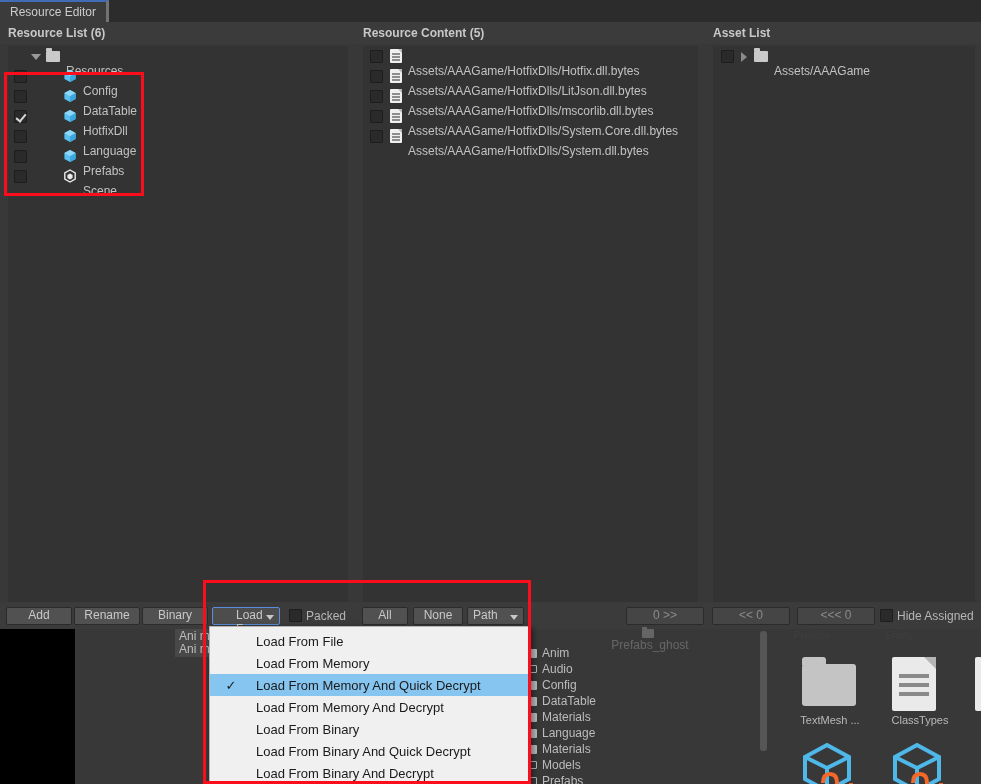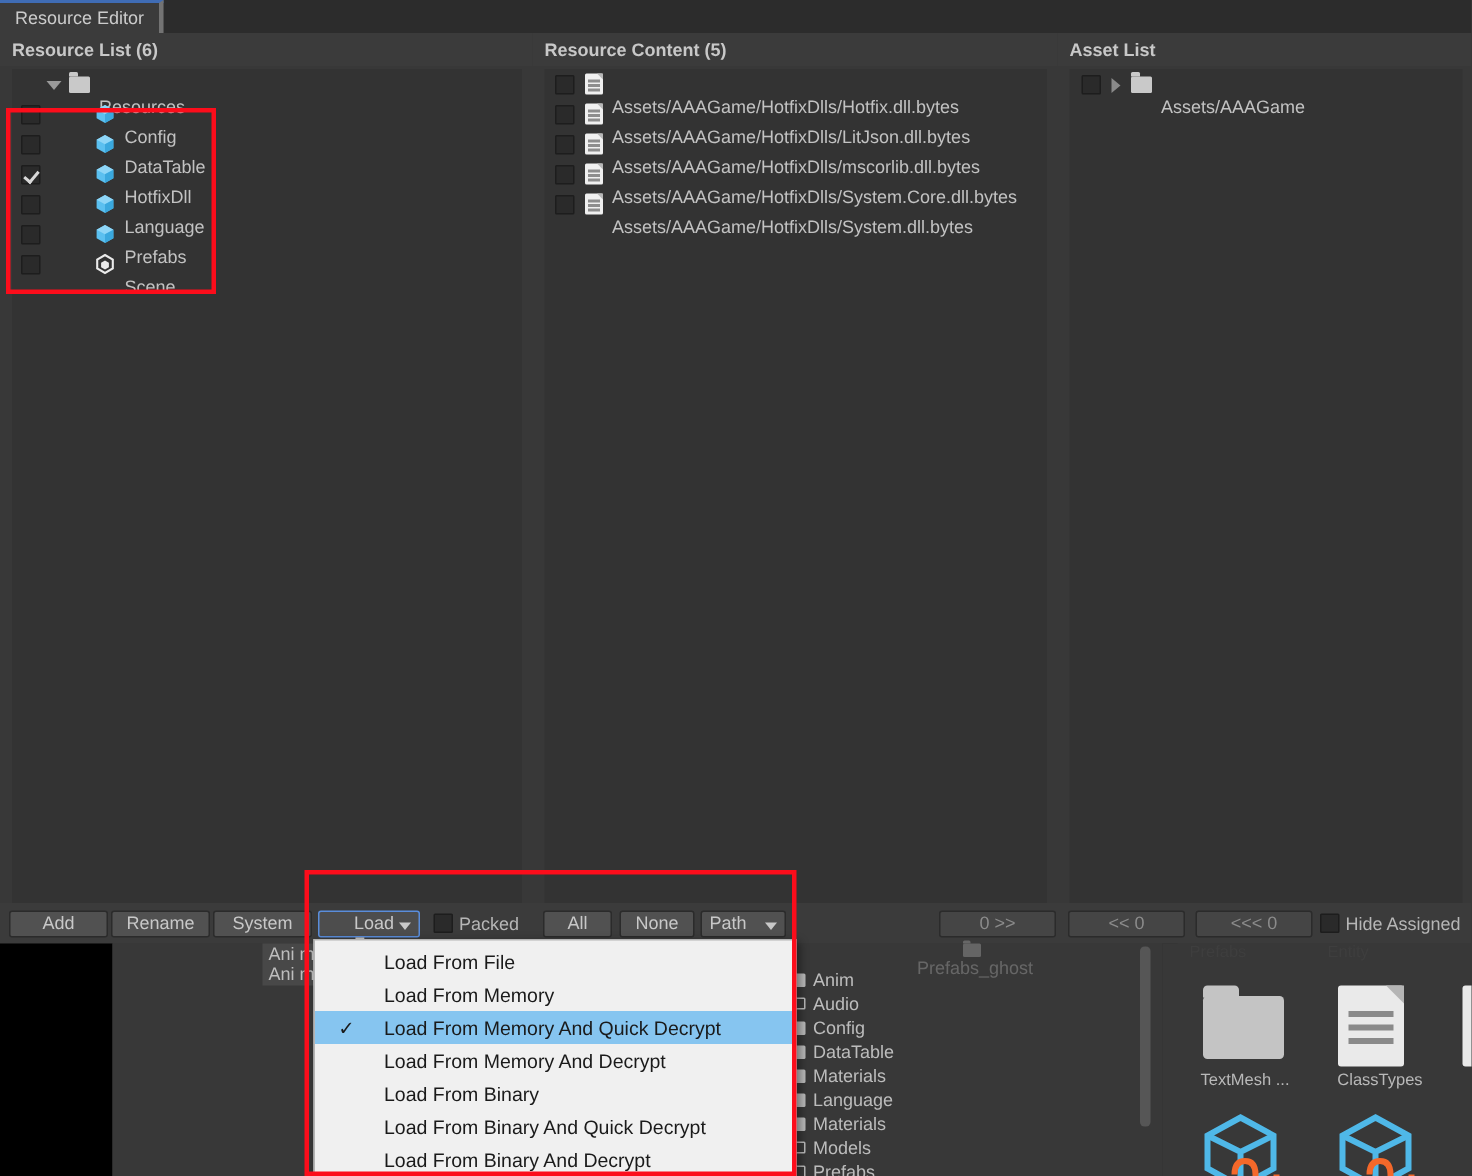--- a/index.html
+++ b/index.html
@@ -396,21 +396,21 @@
   </div>
 
   <div class="toolbar">
     <div class="btn" style="left:6px;width:66px">
         <span>Add</span>
       </div>
     <div class="btn" style="left:74px;width:66px">
         <span>Rename</span>
       </div>
     <div class="btn" style="left:142px;width:66px">
-        <span>System</span>
+        <span>Binary</span>
       </div>
 
     <div class="btn popup" style="left:212px;width:68px">
       <span>Load Fror</span>
       <span class="arrow"></span>
     </div>
 
     <div class="tb-cb" style="left:289px"></div>
     <div class="tb-lbl" style="left:306px">Packed</div>
 

